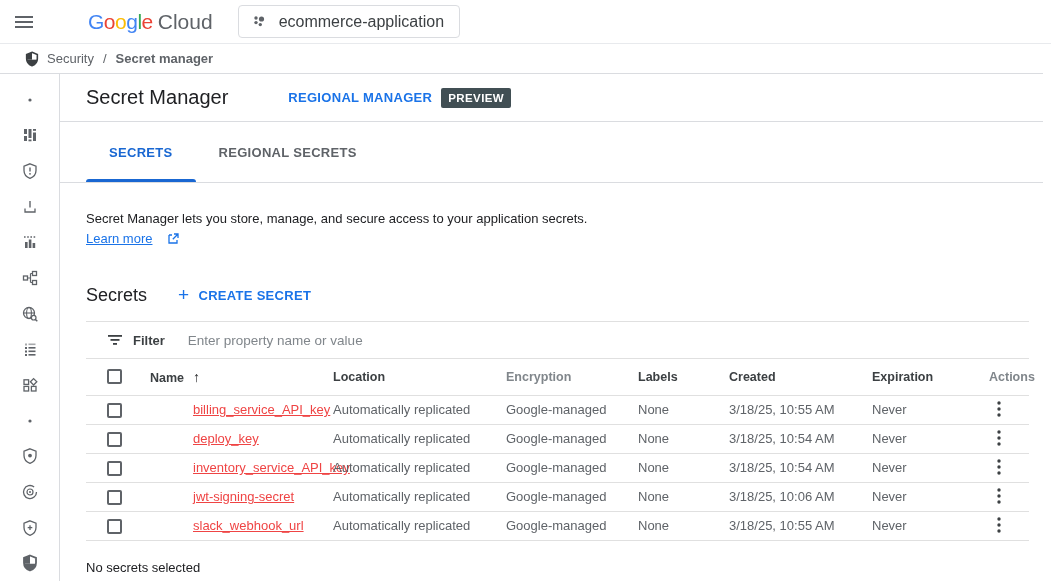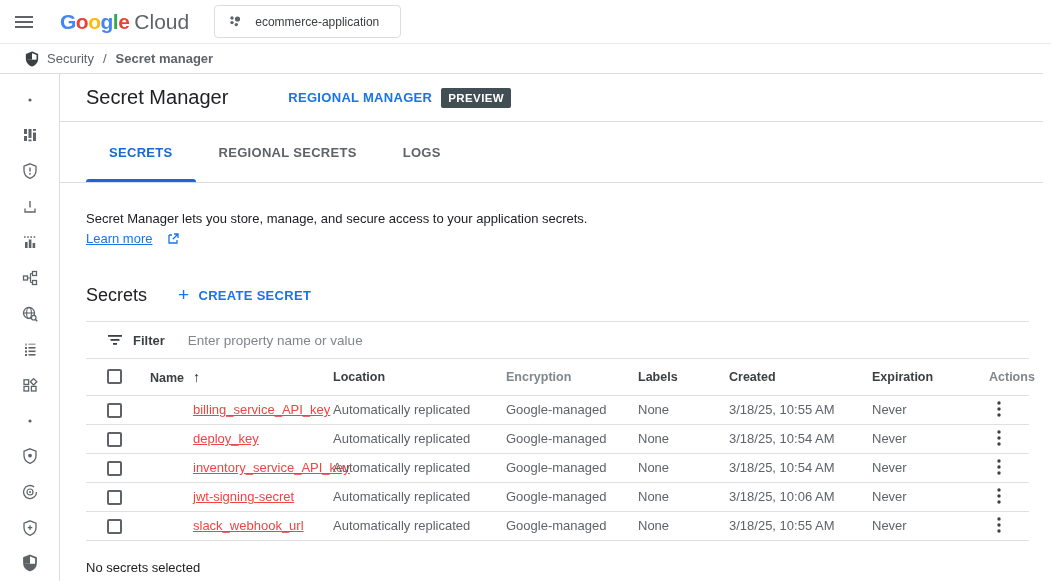--- a/index.html
+++ b/index.html
@@ -6,25 +6,25 @@
   html,body { width:1051px; height:581px; overflow:hidden; background:#fff;
     font-family:"Liberation Sans", sans-serif; color:#202124; }
 
   
   .topbar { position:relative; height:44px; border-bottom:1px solid #e8eaed;
     display:flex; align-items:center; background:#fff; }
   .hamburger { margin-left:15px; width:24px; height:24px; border:none; background:none;
     display:flex; flex-direction:column; justify-content:center; gap:3px; cursor:pointer; }
   .hamburger span { display:block; width:18px; height:2px; background:#5f6368; }
   .logo { margin-left:21px; font-size:21px; letter-spacing:-0.5px; display:flex; align-items:baseline; white-space:nowrap; }
-  .logo .brand { font-weight:700; }
+  .logo .brand { font-weight:400;margin-left:28px; }
   .logo .cloud { color:#5f6368; font-weight:400; margin-left:5px; letter-spacing:0; }
-  .project-btn { margin-left:25px; height:33px; padding:0 21px 0 13px; border:1px solid #dadce0;
+  .project-btn { margin-left:25px; height:33px; padding:0 15px 0 13px; border:1px solid #dadce0;
     border-radius:4px; background:#fff; display:flex; align-items:center; gap:12px;
-    font-size:12px; color:#3c4043; cursor:pointer; font-family:inherit; }
+    font-size:16px; color:#3c4043; cursor:pointer; font-family:inherit; }
   .searchbox { position:absolute; left:663px; right:0; top:5px; height:33px;
     background:#f1f3f4; border:1px solid #dadce0; border-radius:4px 0 0 4px; display:flex; align-items:center; }
   .searchbox input { flex:1; border:none; outline:none; background:transparent;
     padding:0 16px; font-size:14px; font-family:inherit; color:#3c4043; }
   .searchbox input::placeholder { color:#5f6368; opacity:1; }
 
   
   .crumbbar { height:30px; margin-right:8px; border-bottom:1px solid #dadce0;
     display:flex; align-items:center; padding-left:24px; background:#fff; }
   .crumbbar .crumb-label { font-size:13px; color:#5f6368; margin-left:7px; cursor:pointer; }
@@ -254,21 +254,20 @@
 
     <div class="title-row">
       <h1 class="page-title">Secret Manager</h1>
       <button class="pm-link">REGIONAL MANAGER</button>
       <span class="preview-badge">PREVIEW</span>
     </div>
 
     <div class="tabs-row">
       <button class="tab active">SECRETS</button>
       <button class="tab">REGIONAL SECRETS</button>
-      <button class="tab">LOGS</button>
     </div>
 
     <div class="desc-block">
       <div>Secret Manager lets you store, manage, and secure access to your application secrets.</div>
       <span class="learn-more">
         <span>Learn more</span>
         <svg width="12" height="12" viewBox="0 0 12 12">
           <path d="M2 2h3M2 2v8h8V7" fill="none" stroke="#1a73e8" stroke-width="1.3"></path>
           <path d="M7 1h4v4M11 1L5.8 6.2" fill="none" stroke="#1a73e8" stroke-width="1.3"></path>
         </svg>

